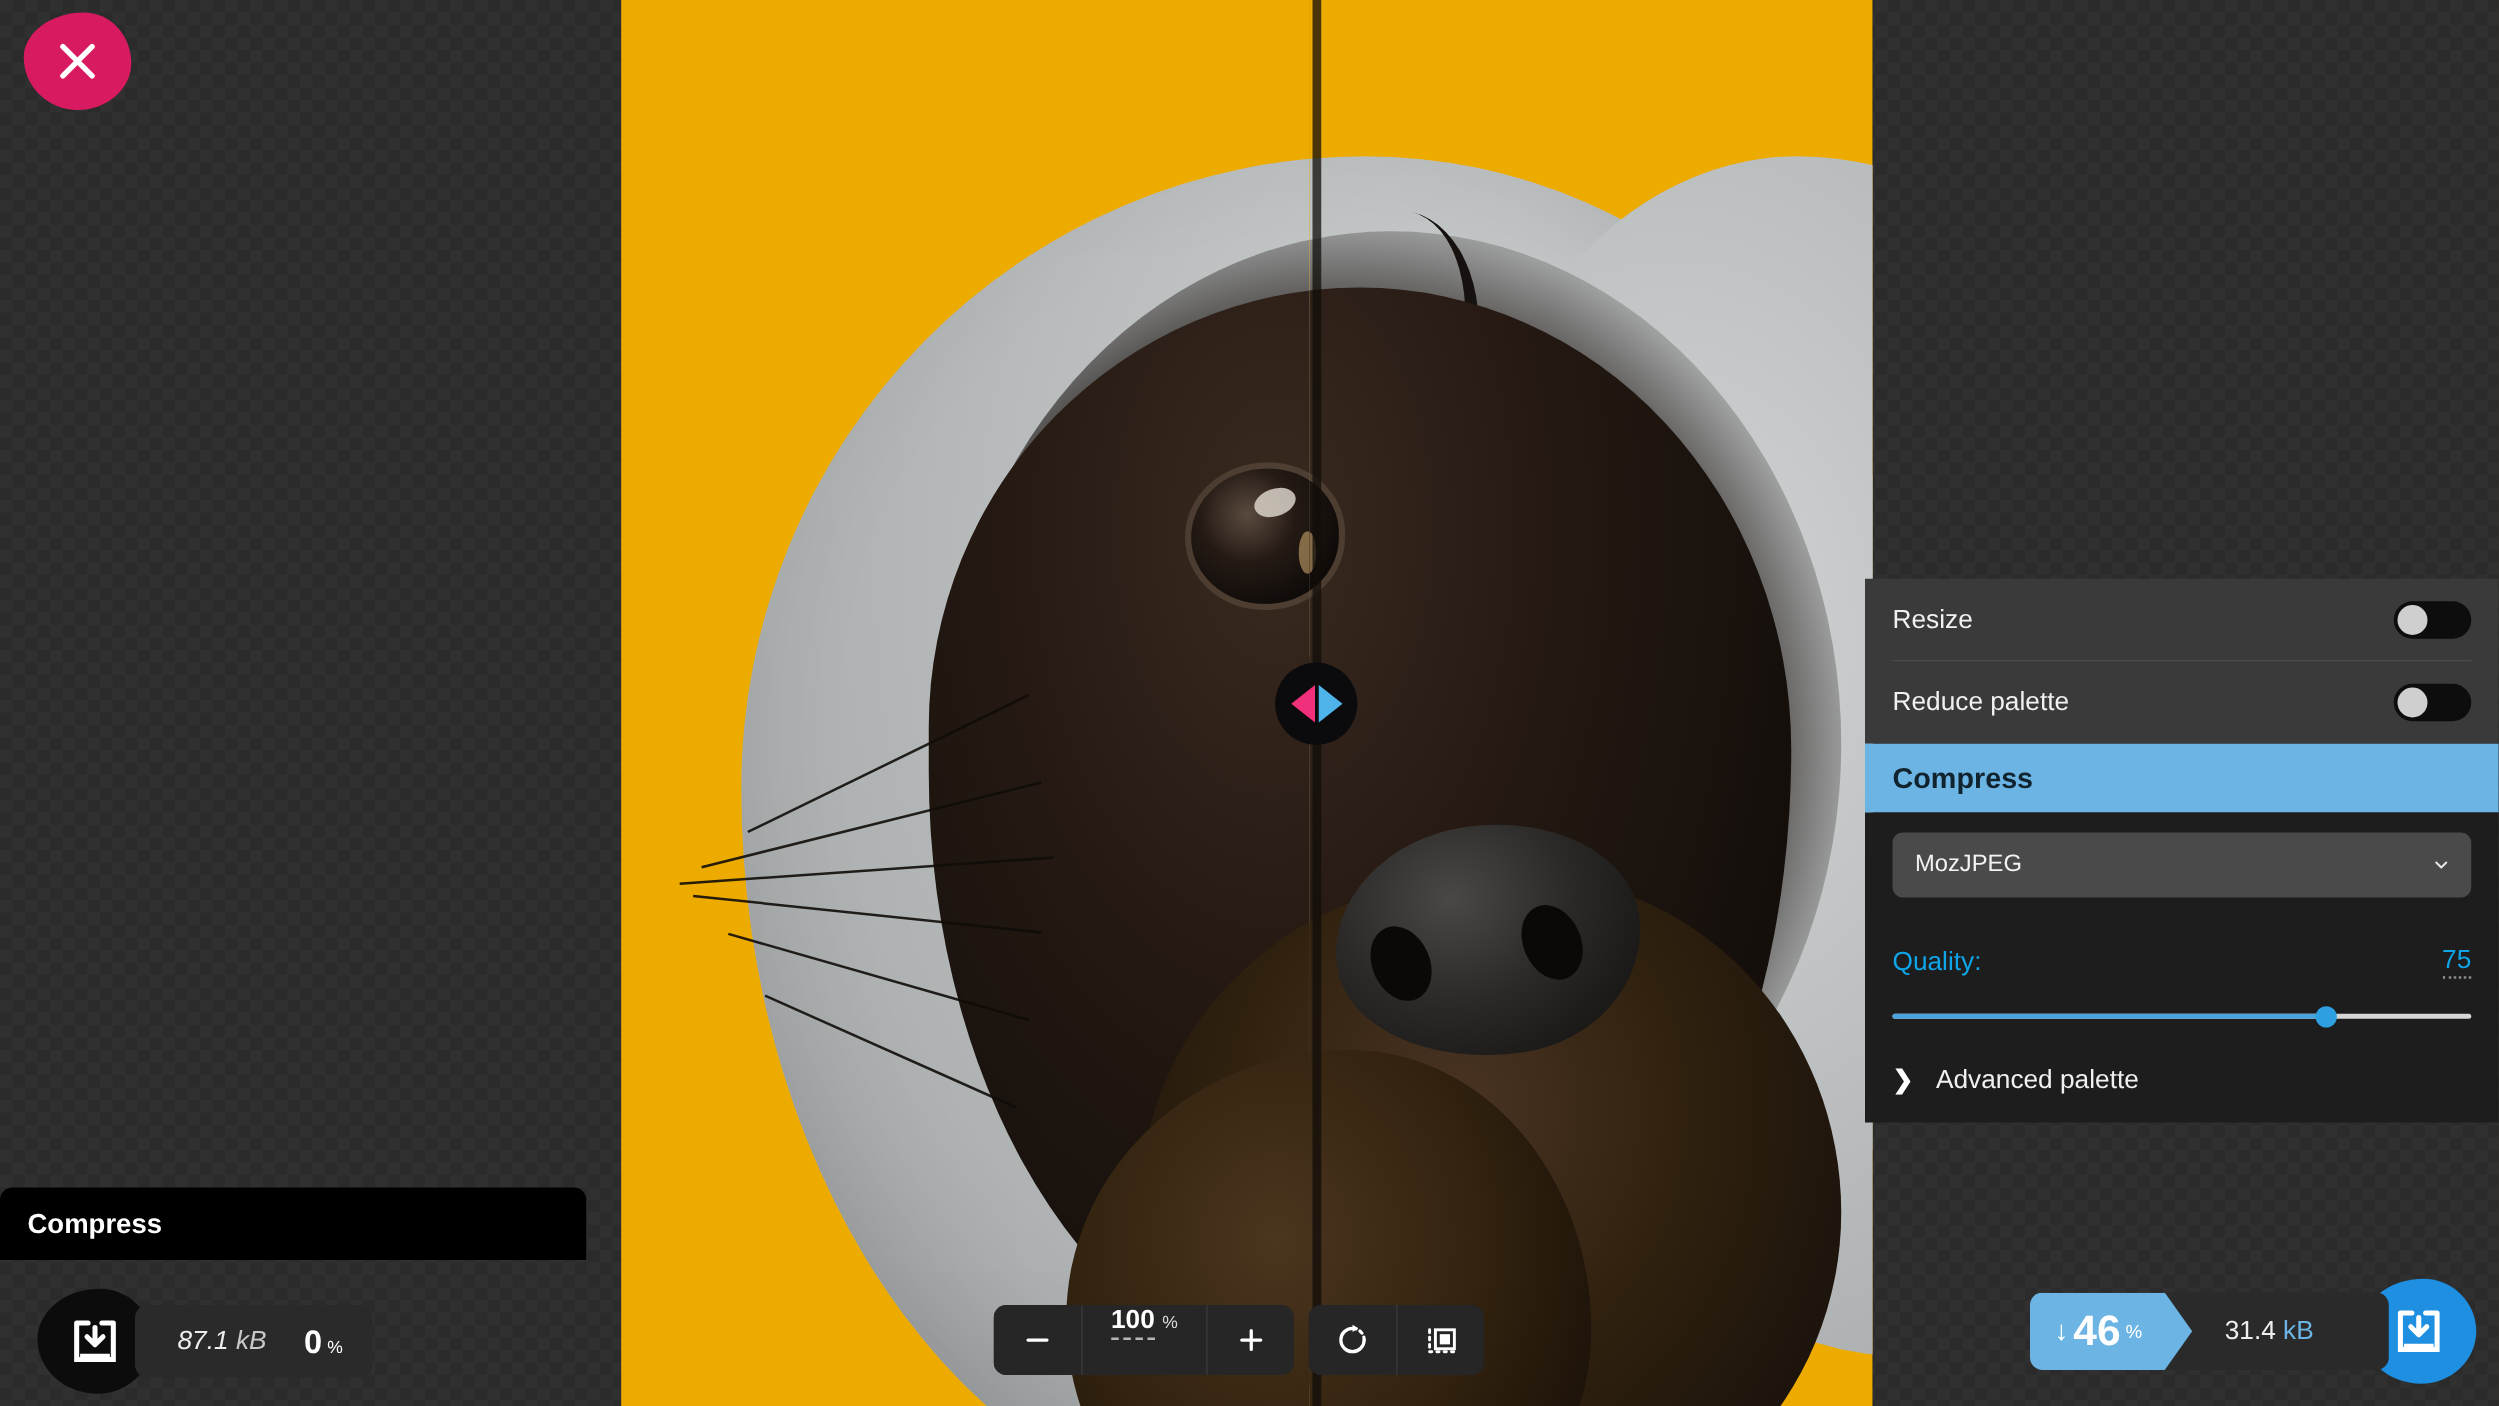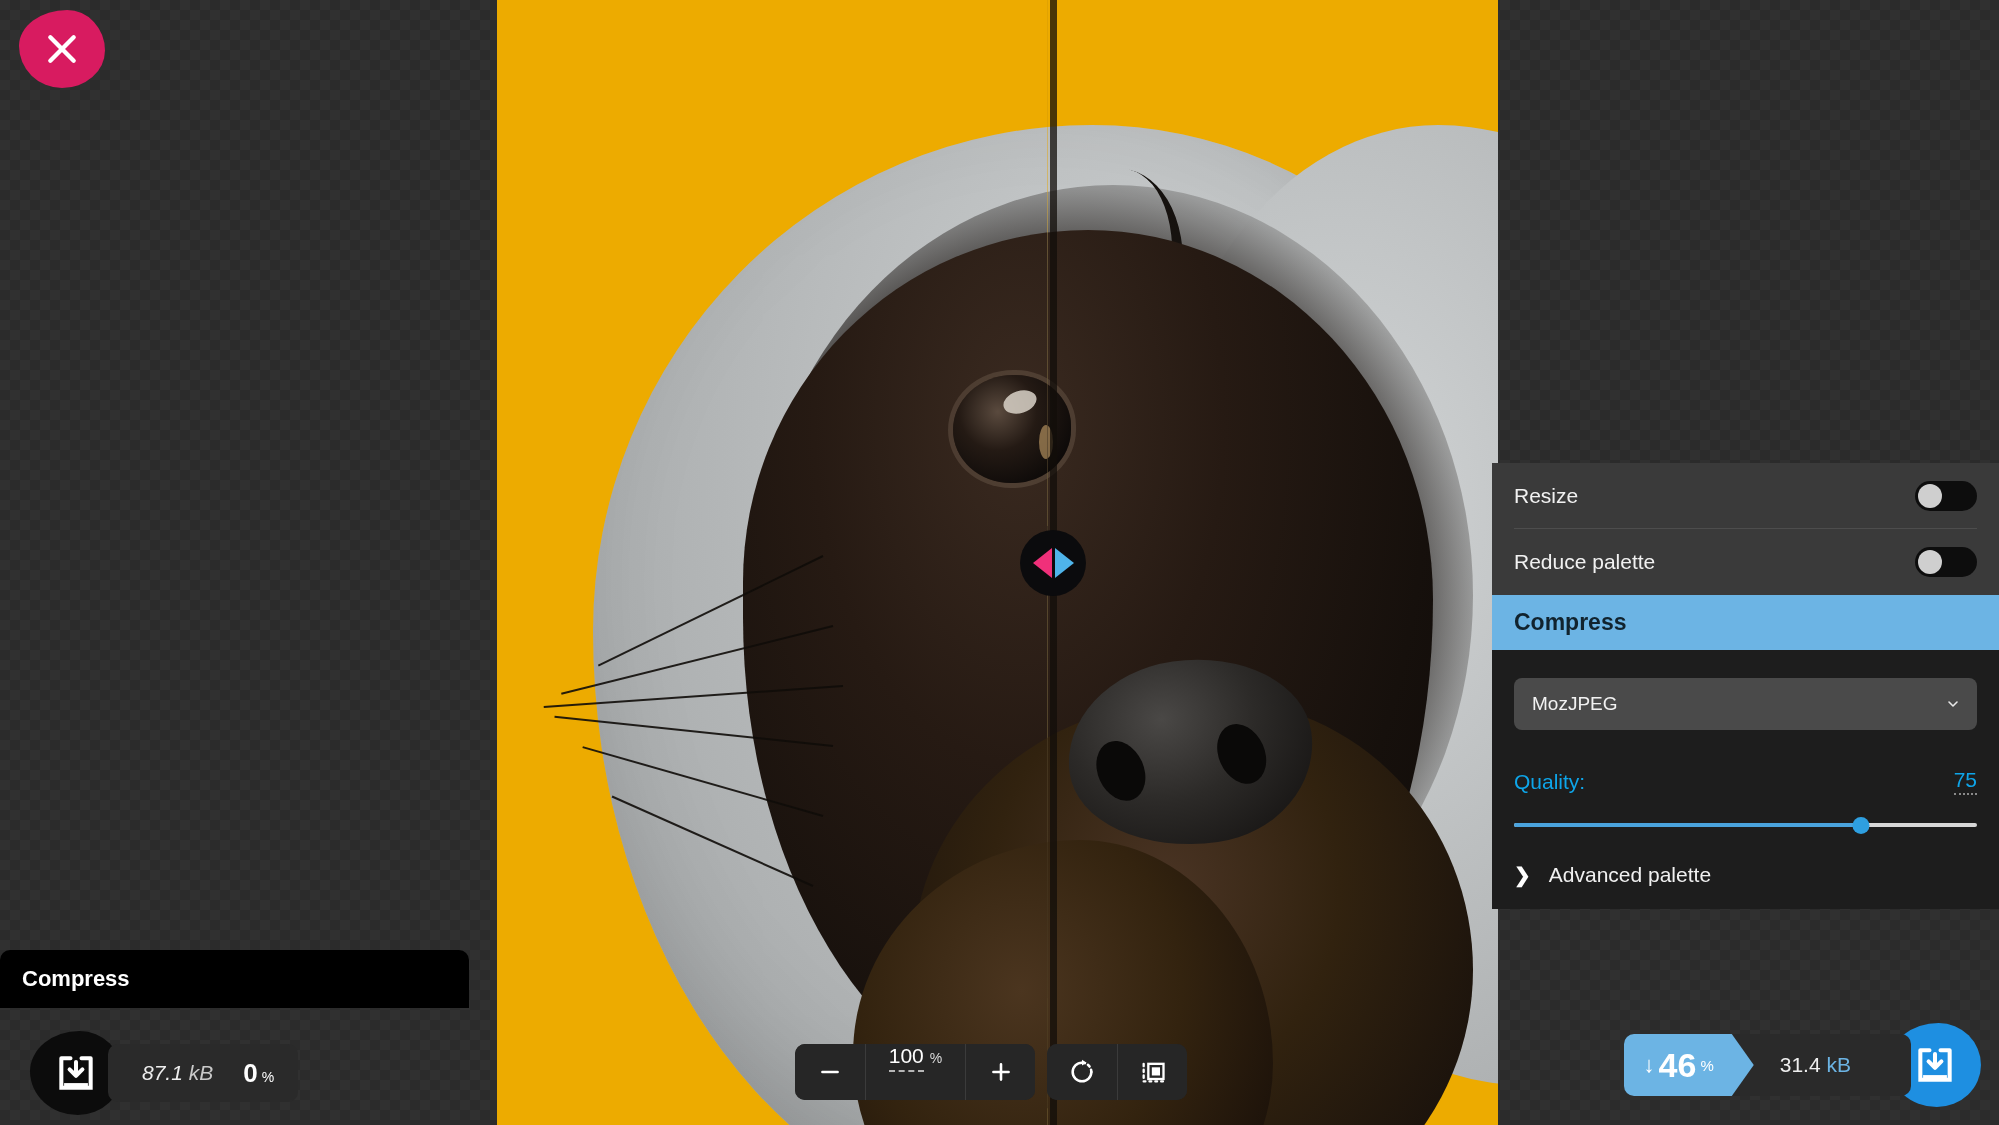--- a/index.html
+++ b/index.html
@@ -207,21 +207,21 @@
   }
   .tb-btn + .tb-btn, .tb-val + .tb-btn { border-left: 1px solid #3b3b3b; }
   .tb-val {
     background:#262626; color:#fff;
     min-width: 100px; height:56px;
     display:flex; align-items:baseline; justify-content:center; gap:6px;
     border-left:1px solid #3b3b3b;
     cursor: text;
   }
   .tb-val .num {
-    font-weight: 400; font-size: 21px;
+    font-weight: 700; font-size: 21px;
     border-bottom: 2px dashed #b6b6b6;
     padding-bottom: 2px;
   }
   .tb-val .pct { font-size: 14px; color:#dcdcdc; }
 
   
   #left-panel {
     position: absolute; left: 0; bottom: 117px;
     width: 469px;
     z-index: 20;
@@ -305,21 +305,21 @@
     display:flex; align-items:center; justify-content: space-between;
     border-radius: 10px 0 0 0;
   }
   .sec-header .icons { display:flex; align-items:center; gap: 16px; }
   .sec-header .icons svg { display:block; }
 
   .sec-body {
     background: #3a3a3a;
     padding: 0 22px;
   }
-  .sec-body.dark { background: #1d1d1d; padding: 28px 22px 22px; }
+  .sec-body.dark { background: #1d1d1d; padding: 16px 22px 22px; }
 
   .row-toggle {
     display:flex; align-items:center; justify-content: space-between;
     height: 66px;
     color:#f1f1f1; font-size: 21px;
     border-bottom: 1px solid #4d4d4d;
   }
   .row-toggle:last-child { border-bottom: none; }
   .toggle {
     width: 62px; height: 30px;

